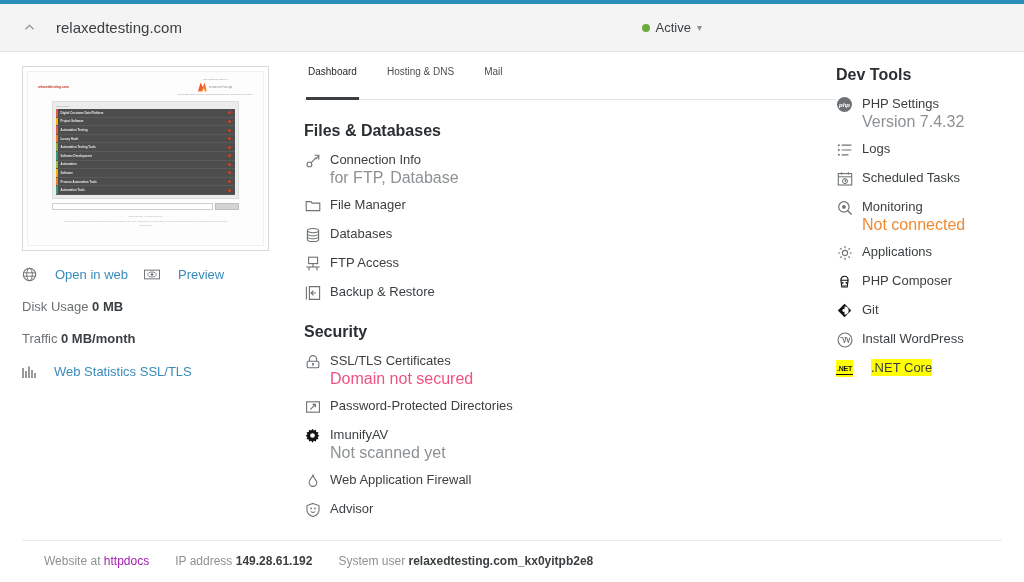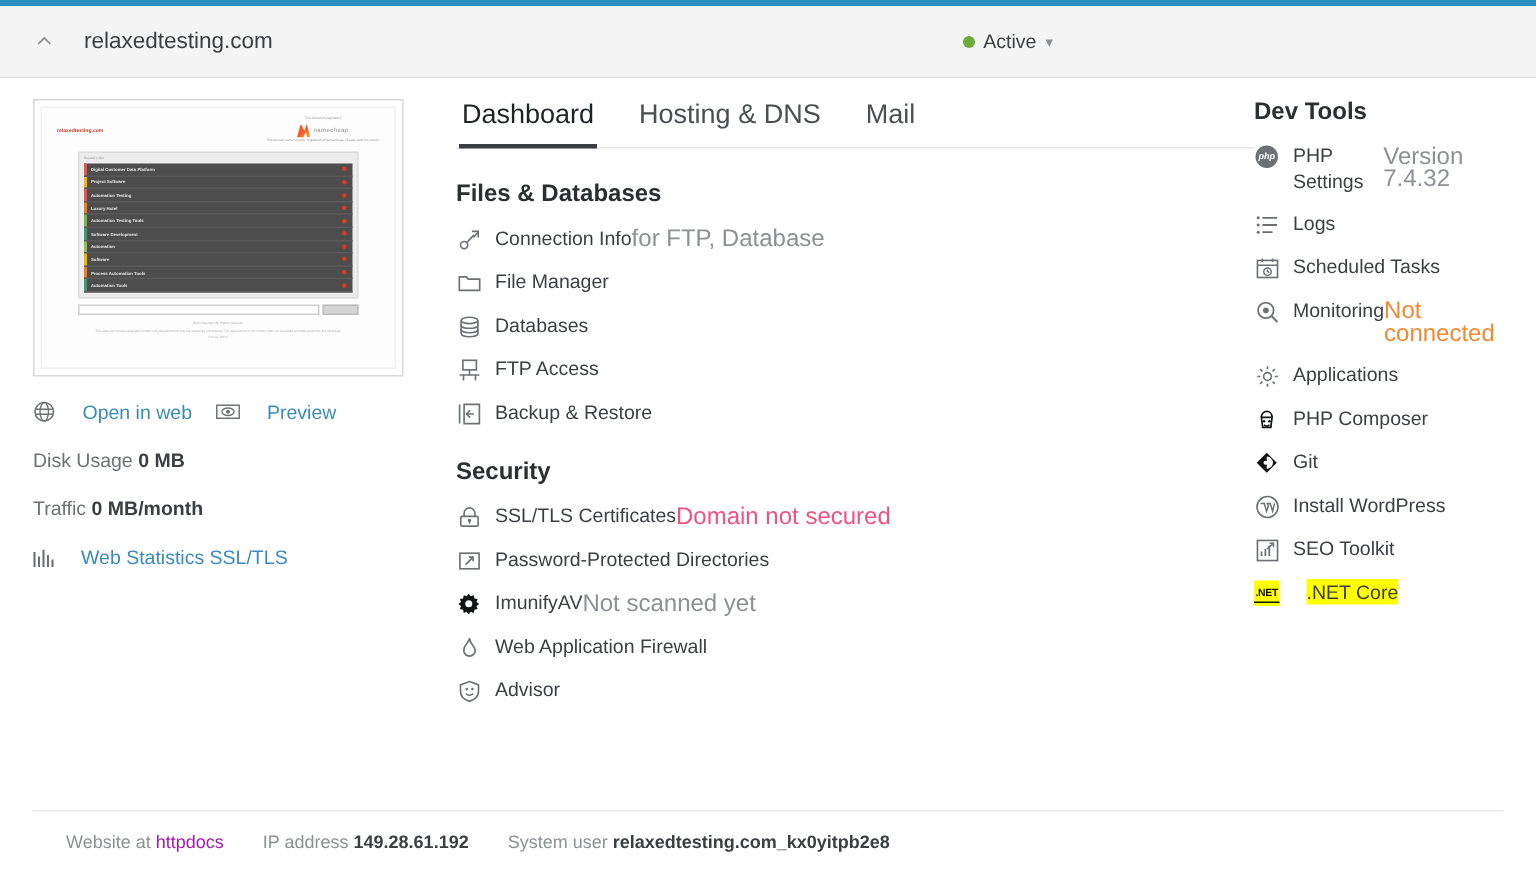--- a/index.html
+++ b/index.html
@@ -211,22 +211,22 @@
   .webstat { margin-top: 18px; }
 
   
   .tabs {
     display: flex;
     gap: 26px;
     border-bottom: 1px solid #e4e4e4;
     padding-left: 2px;
   }
   .tab {
-    padding: 0 2px 9px 2px;
-    font-size: 18px;
+    padding: 0 2px 20px 2px;
+    font-size: 10px;
     color: #4b4f52;
     cursor: pointer;
     border-bottom: 3px solid transparent;
     margin-bottom: -1px;
   }
   .tab.active {
     color: #1f2325;
     border-bottom-color: #3b3f42;
   }
 
@@ -248,21 +248,21 @@
   .item-ico {
     width: 17px;
     height: 17px;
     flex: 0 0 17px;
     display: flex;
     align-items: center;
     justify-content: center;
     color: #6d7174;
     margin-top: 1px;
   }
-  .item-body { display: flex; }
+  .item-body { display: flex; flex-direction: column; }
   .item-label { font-size: 13px; color: #3b3f42; line-height: 17px; }
   .item-sub {
     font-size: 16px;
     color: #8d9194;
     margin-top: 2px;
     line-height: 15px;
   }
   .item-sub.danger  { color: #f0527f; }
   .item-sub.warn    { color: #ef8a33; }
   .item.hl { background: transparent; gap: 18px; }
@@ -704,33 +704,20 @@
             <div class="item-ico">
               <svg width="16" height="16" viewBox="0 0 16 16" aria-hidden="true">
                 <circle cx="8" cy="8" r="7" fill="none" stroke="#6d7174" stroke-width="1.1"></circle>
                 <path d="M3.4 5.6 h2.4 l1.6 5.2 1.3-3.6 -0.8-1.6 h1.9 l1.6 5.2 1.3-5.2" fill="none" stroke="#6d7174" stroke-width="1"></path>
               </svg>
             </div>
             <div class="item-body">
               <div class="item-label">Install WordPress</div>
             </div>
           </div>
-          <div class="item">
-            <div class="item-ico">
-              <svg width="16" height="16" viewBox="0 0 16 16" aria-hidden="true">
-                <rect x="1.3" y="1.3" width="13.4" height="13.4" fill="none" stroke="#6d7174" stroke-width="1.1"></rect>
-                <path d="M4 11.6 V8.6 M6.6 11.6 V6.8 M9.2 11.6 V4.6" stroke="#6d7174" stroke-width="1.2"></path>
-                <path d="M7.6 7 L12 3.2" stroke="#6d7174" stroke-width="1"></path>
-                <path d="M9.4 3.2 H12 V5.8" fill="none" stroke="#6d7174" stroke-width="1"></path>
-              </svg>
-            </div>
-            <div class="item-body">
-              <div class="item-label">SEO Toolkit</div>
-            </div>
-          </div>
           <div class="item hl">
             <div class="item-ico">
               <span class="net-badge">.NET</span>
             </div>
             <div class="item-body">
               <div class="item-label">.NET Core</div>
             </div>
           </div>
         </div>
     </div>

